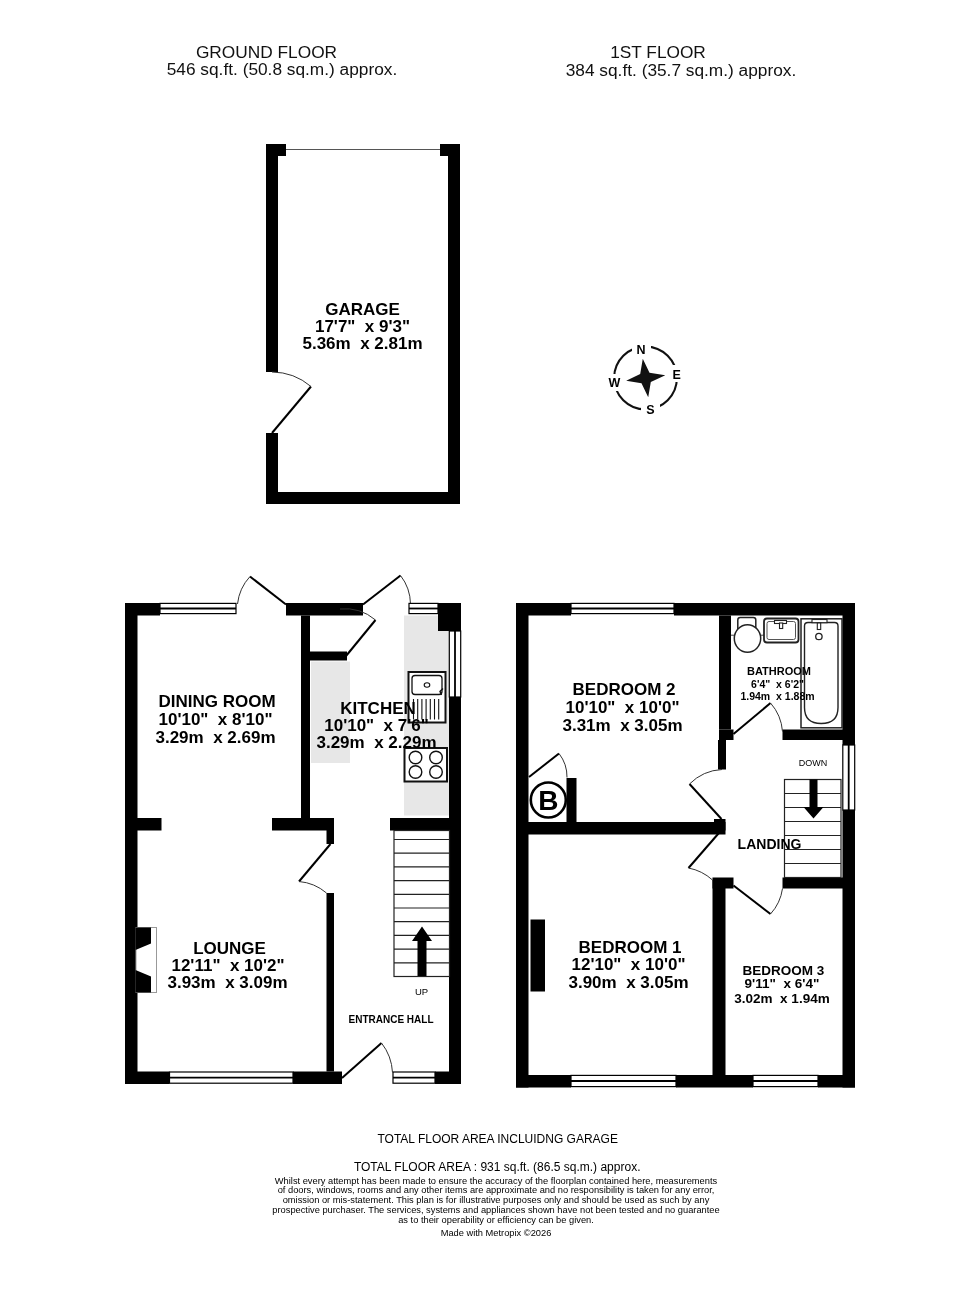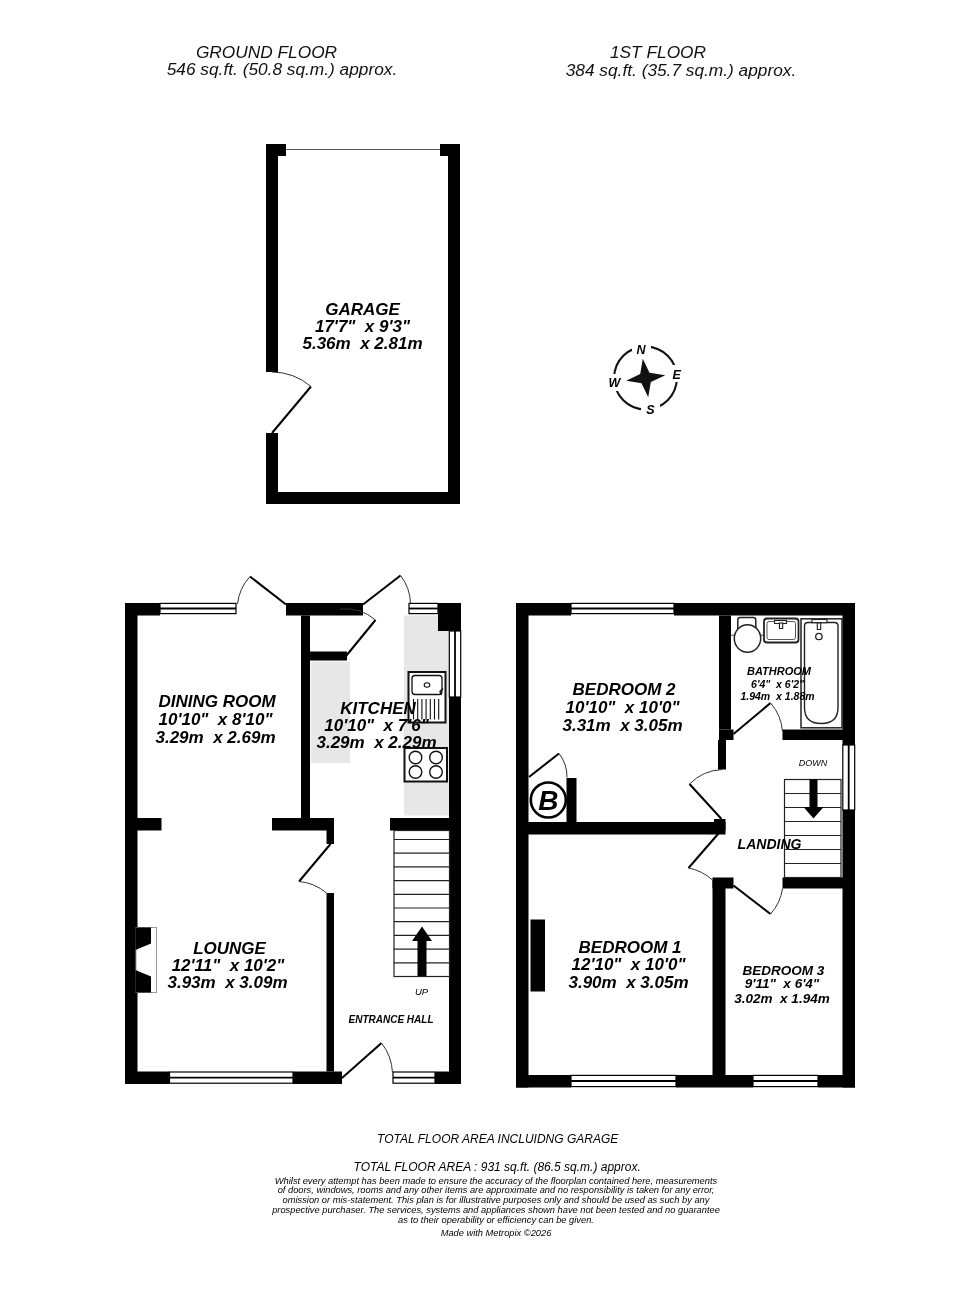--- a/index.html
+++ b/index.html
@@ -1,16 +1,16 @@
 <!DOCTYPE html>
 <html><head>
 <meta charset="utf-8">
 <style>
   html,body{margin:0;padding:0;background:#ffffff;-webkit-font-smoothing:antialiased;}
-  .page{position:relative;width:977px;height:1300px;background:#d946ef;overflow:hidden;font-style:italic;}
+  .page{position:relative;width:977px;height:1300px;background:#d946ef;overflow:hidden;}
   svg{display:block;}
   text{font-family:"Liberation Sans", sans-serif;fill:#000;}
   .rm{font-weight:bold;font-size:17px;}
   .sm{font-weight:bold;font-size:13.5px;}
   .hd{font-size:17.3px;fill:#111;}
 </style>
 </head>
 <body>
 <div class="page">
 <svg width="977" height="1300" viewBox="0 0 977 1300" xmlns="http://www.w3.org/2000/svg">

